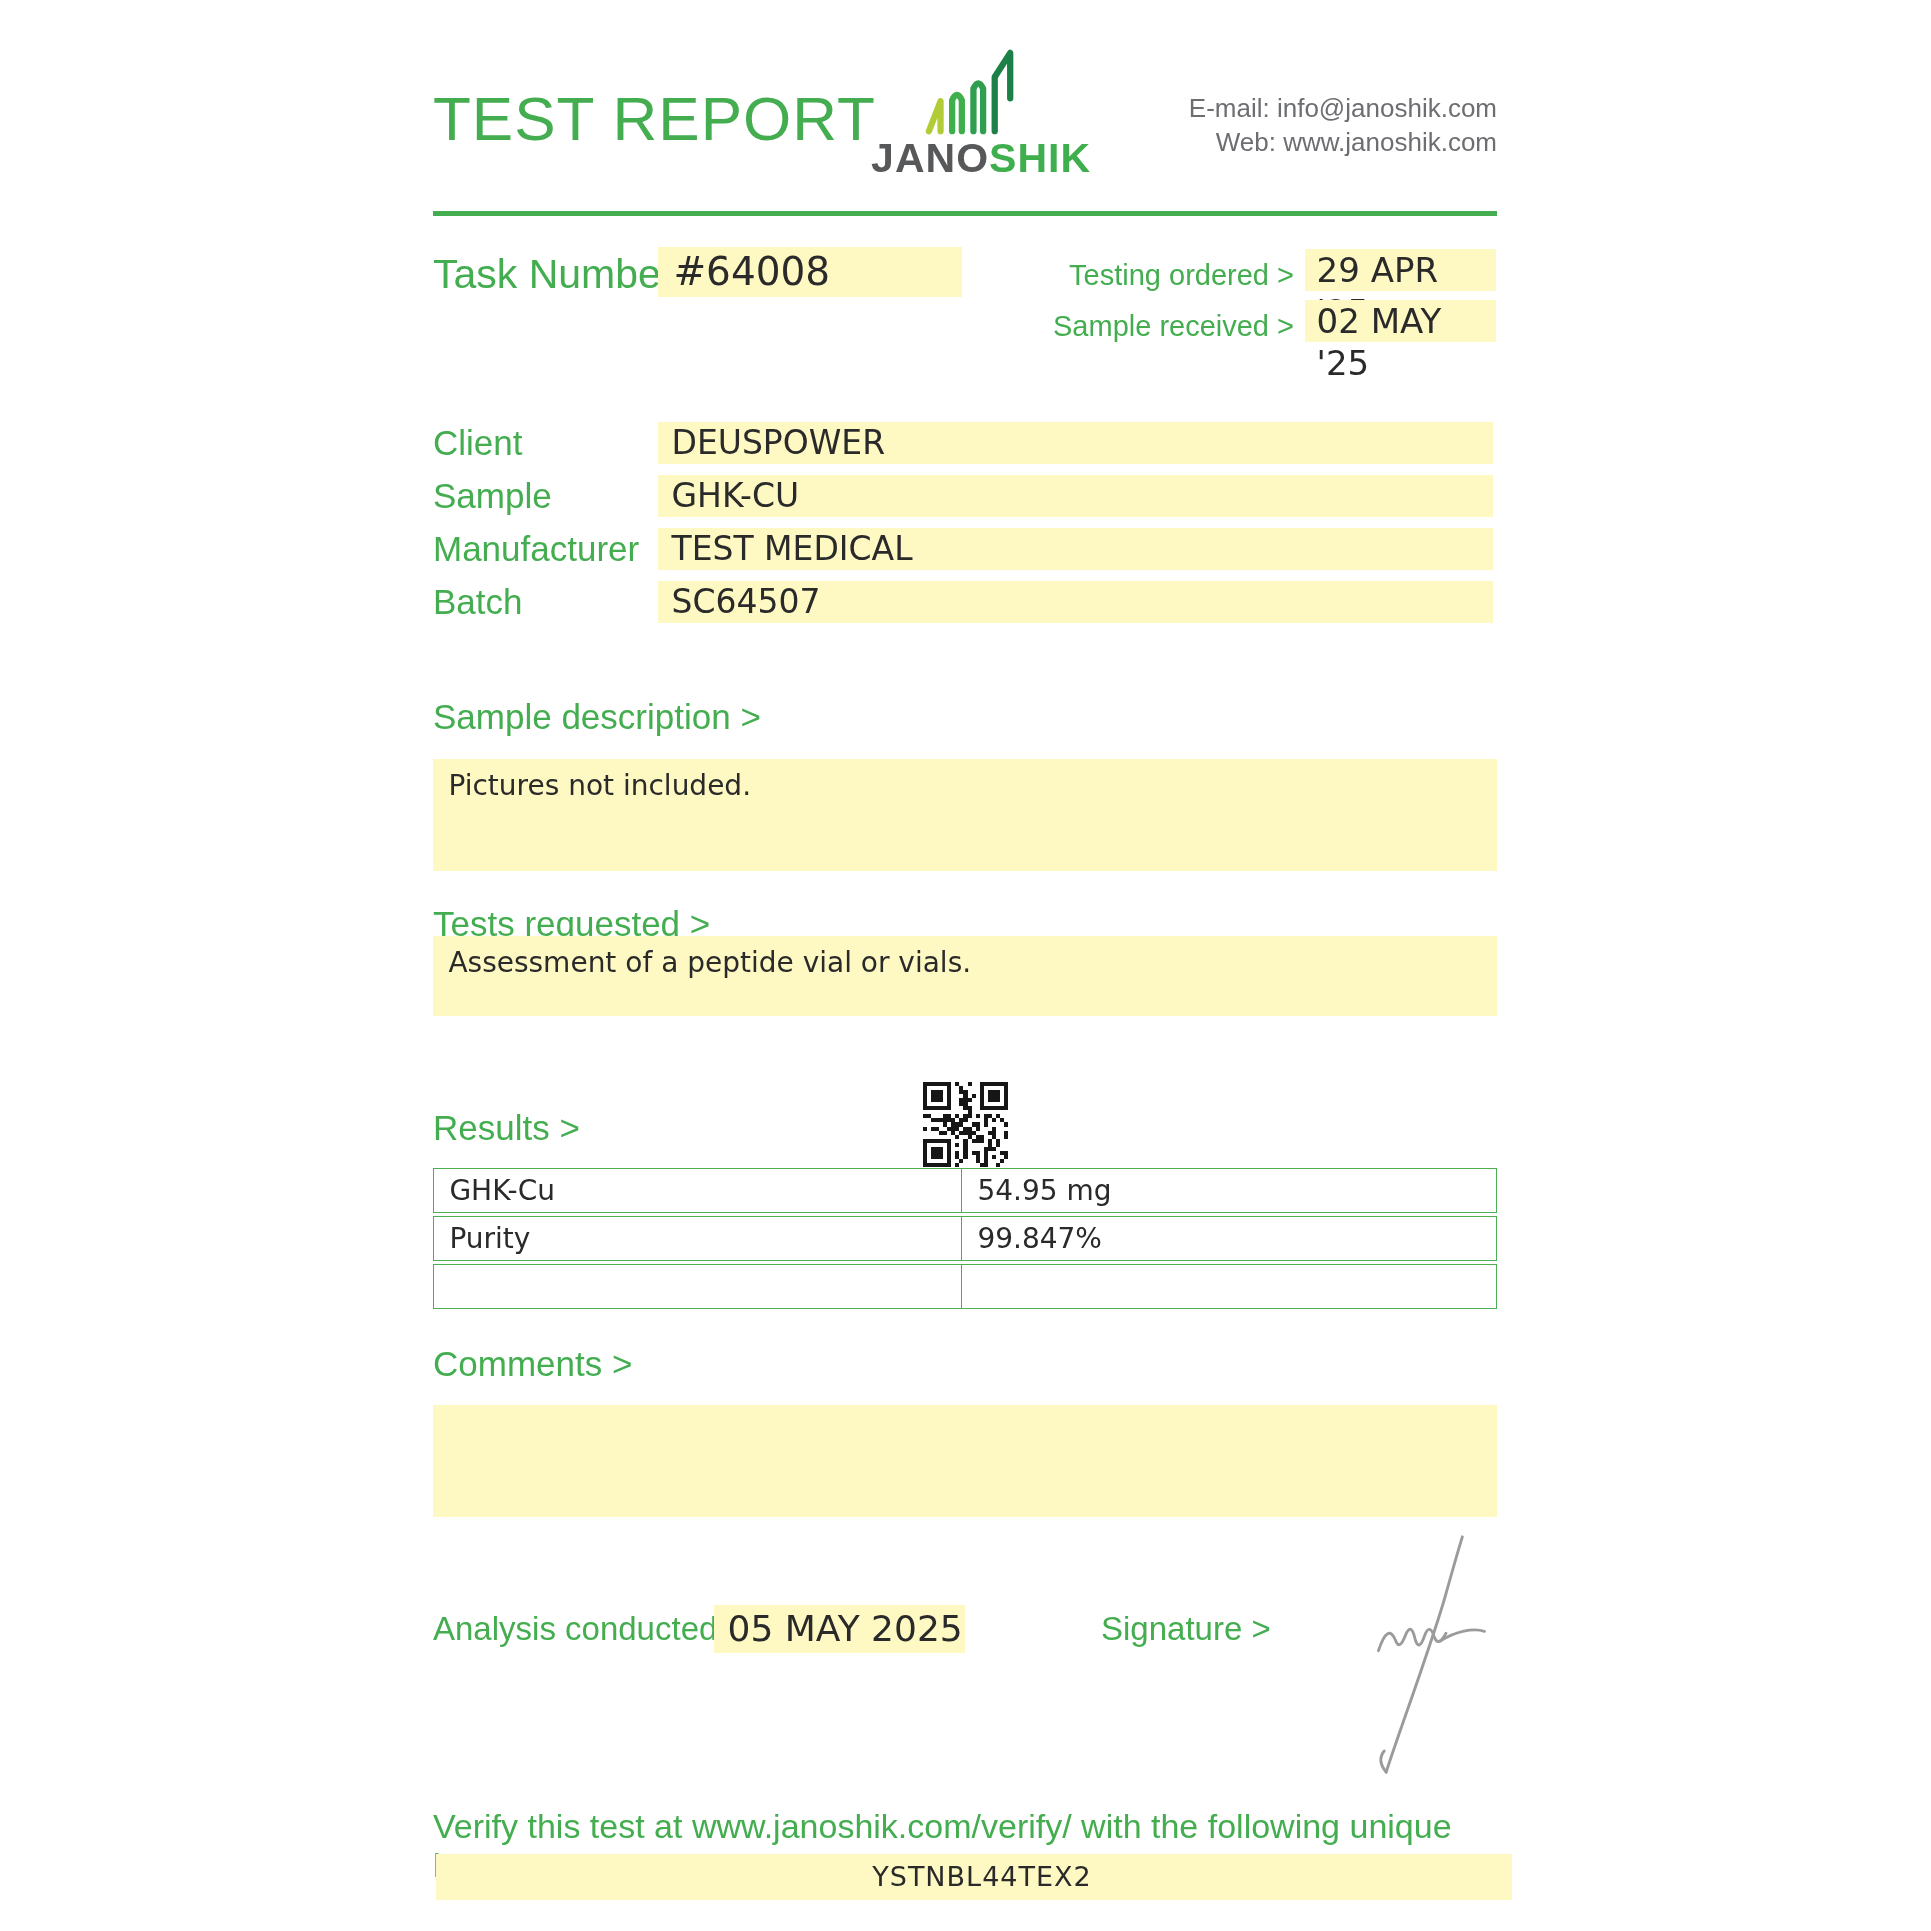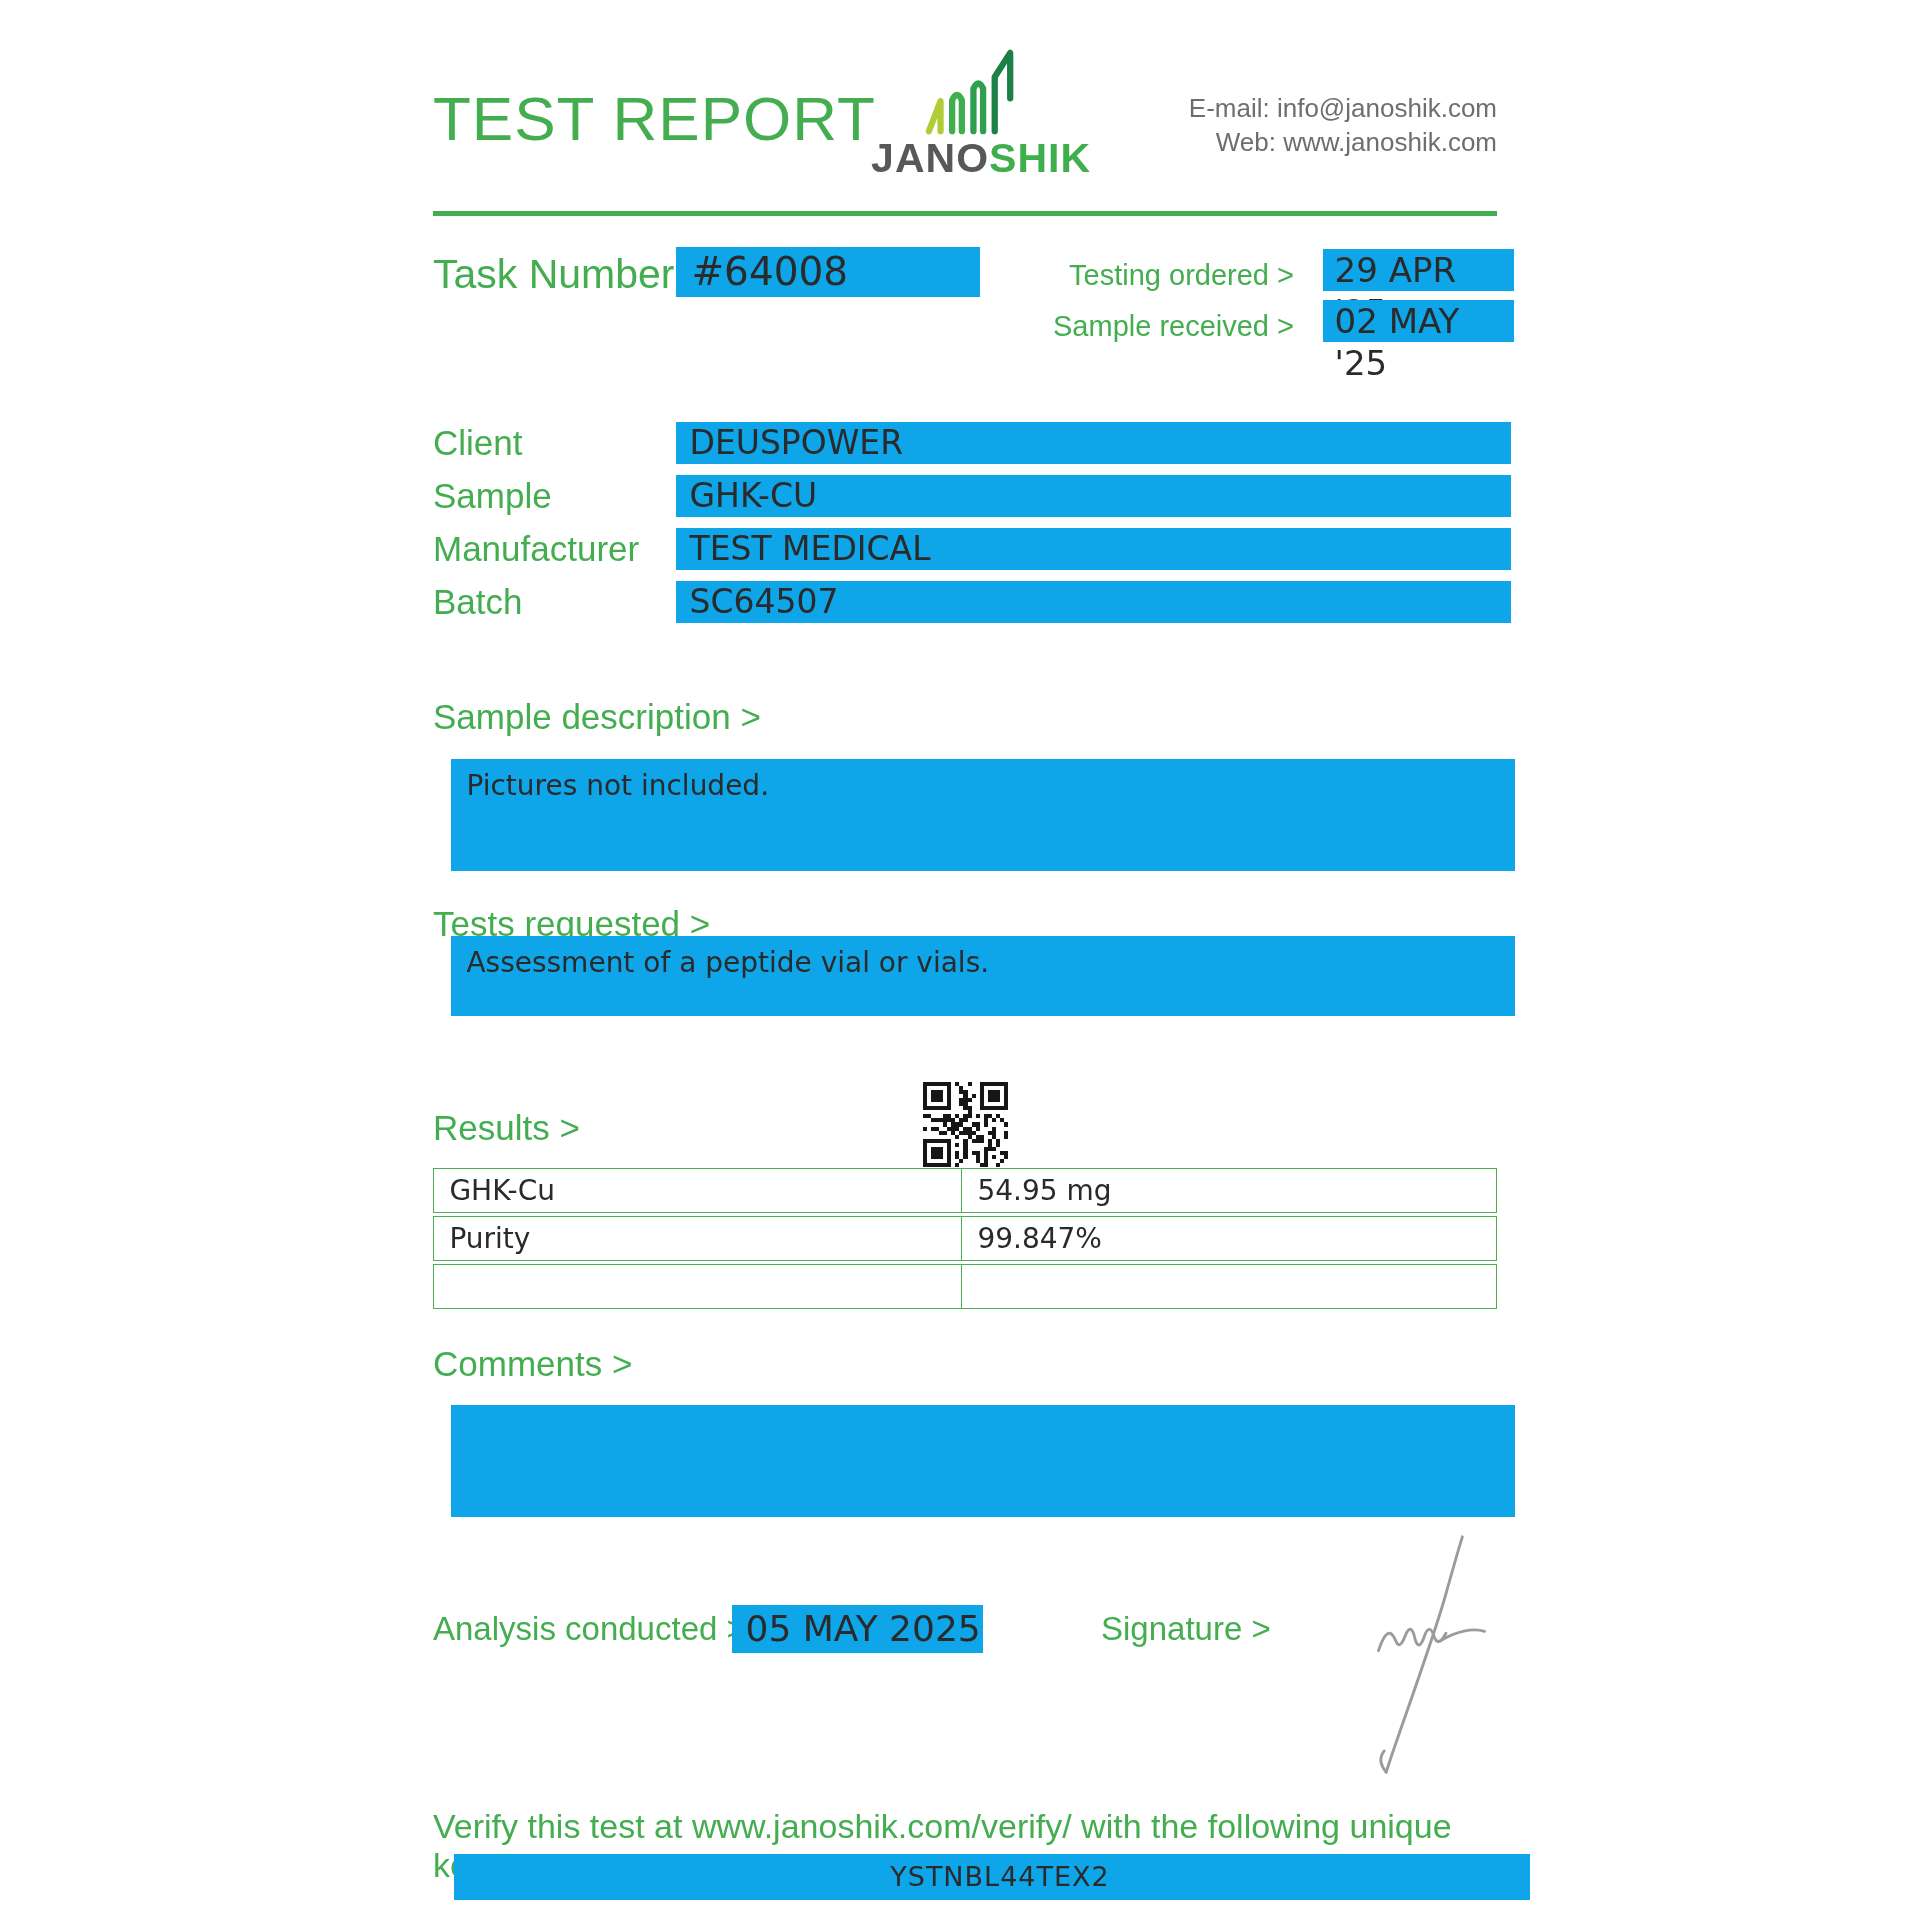--- a/index.html
+++ b/index.html
@@ -3,21 +3,21 @@
 <meta charset="utf-8">
 <style>
   html,body{margin:0;padding:0;}
   body{
     width:1931px;height:1931px;position:relative;background:#ffffff;
     font-family:"Liberation Sans",sans-serif;overflow:hidden;
   }
   .abs{position:absolute;}
   .green{color:#43ad4f;}
   .val{font-family:"DejaVu Sans",sans-serif;color:#2a2a2a;padding-left:16px;}
-  .graybox{background:#0ea5e9;margin-left:18px;}
+  .graybox{background:#fef9c3;}
 
   
   .title{left:433px;top:83px;font-size:62px;letter-spacing:1px;color:#43ad4f;font-weight:400;}
   .logo-icon{left:923px;top:48px;}
   .logo-text{left:850px;top:135px;width:241px;text-align:right;font-size:41px;font-weight:bold;letter-spacing:1px;}
   .logo-text .jano{color:#57585a;}
   .logo-text .shik{color:#3fae4c;}
   .contact{right:434px;top:91px;text-align:right;font-size:26px;line-height:34px;color:#6d6e71;}
   .divider{left:433px;top:211px;width:1064px;height:4.8px;background:#43ad4f;}
 

